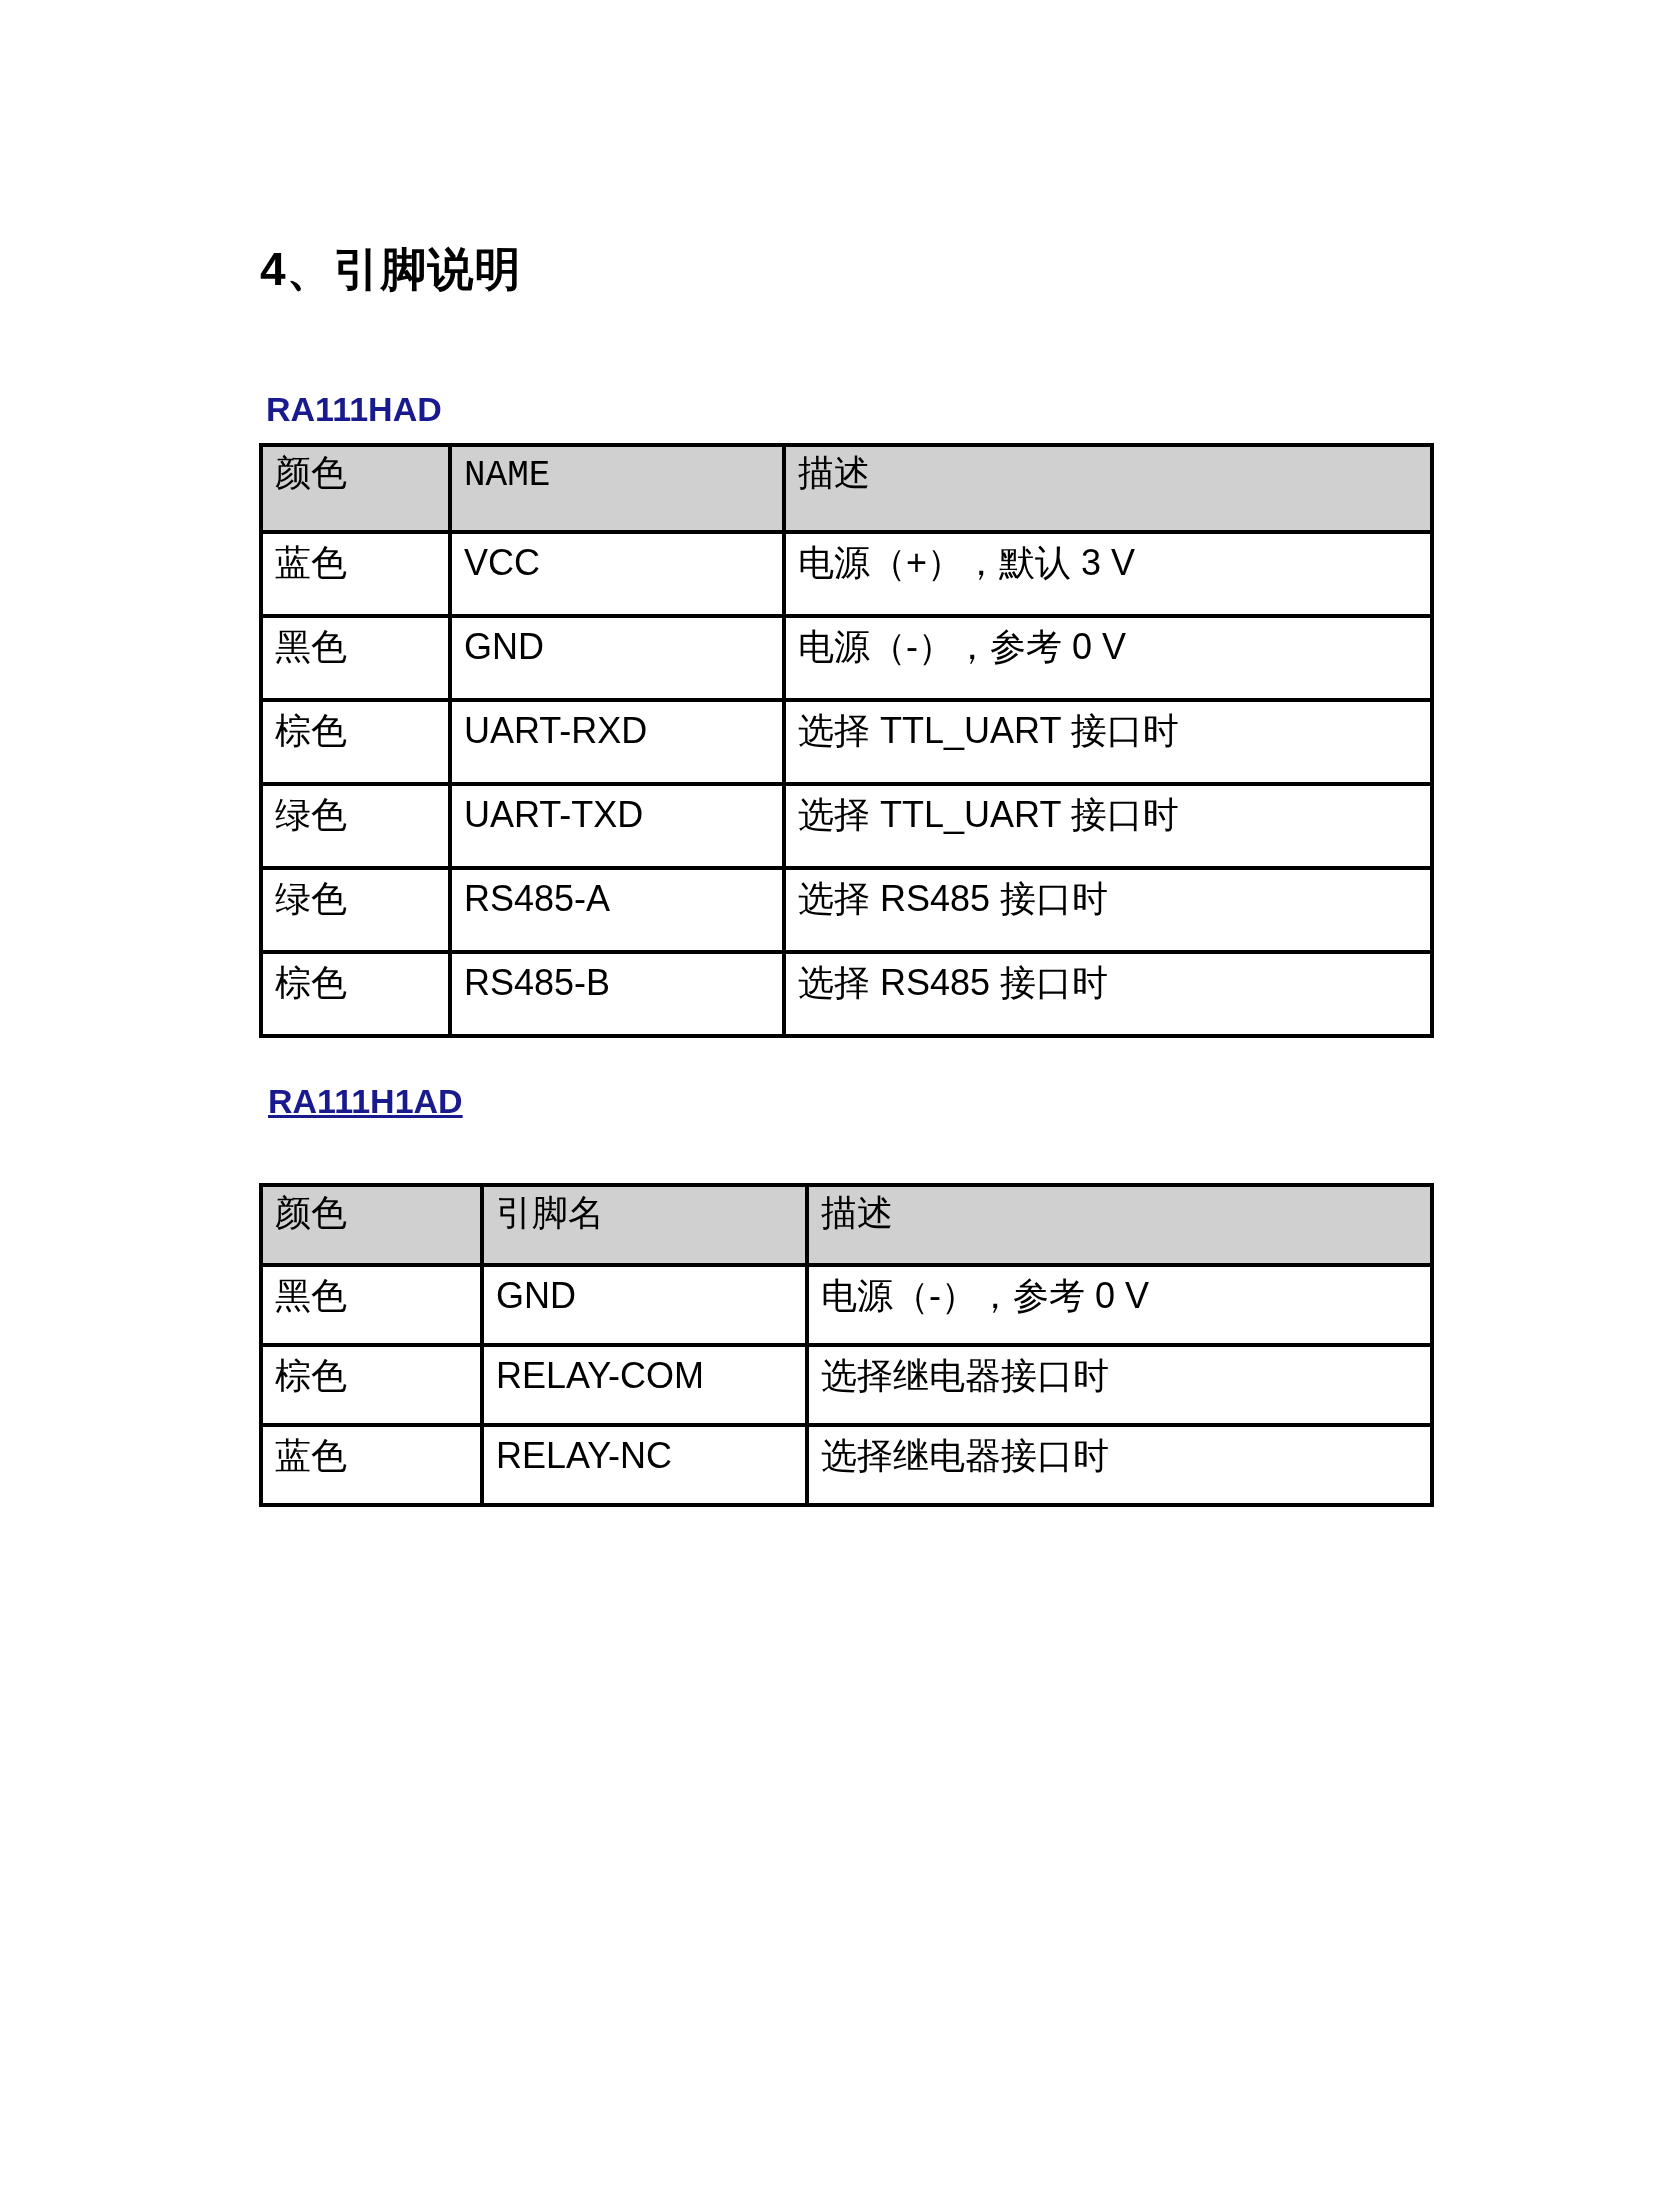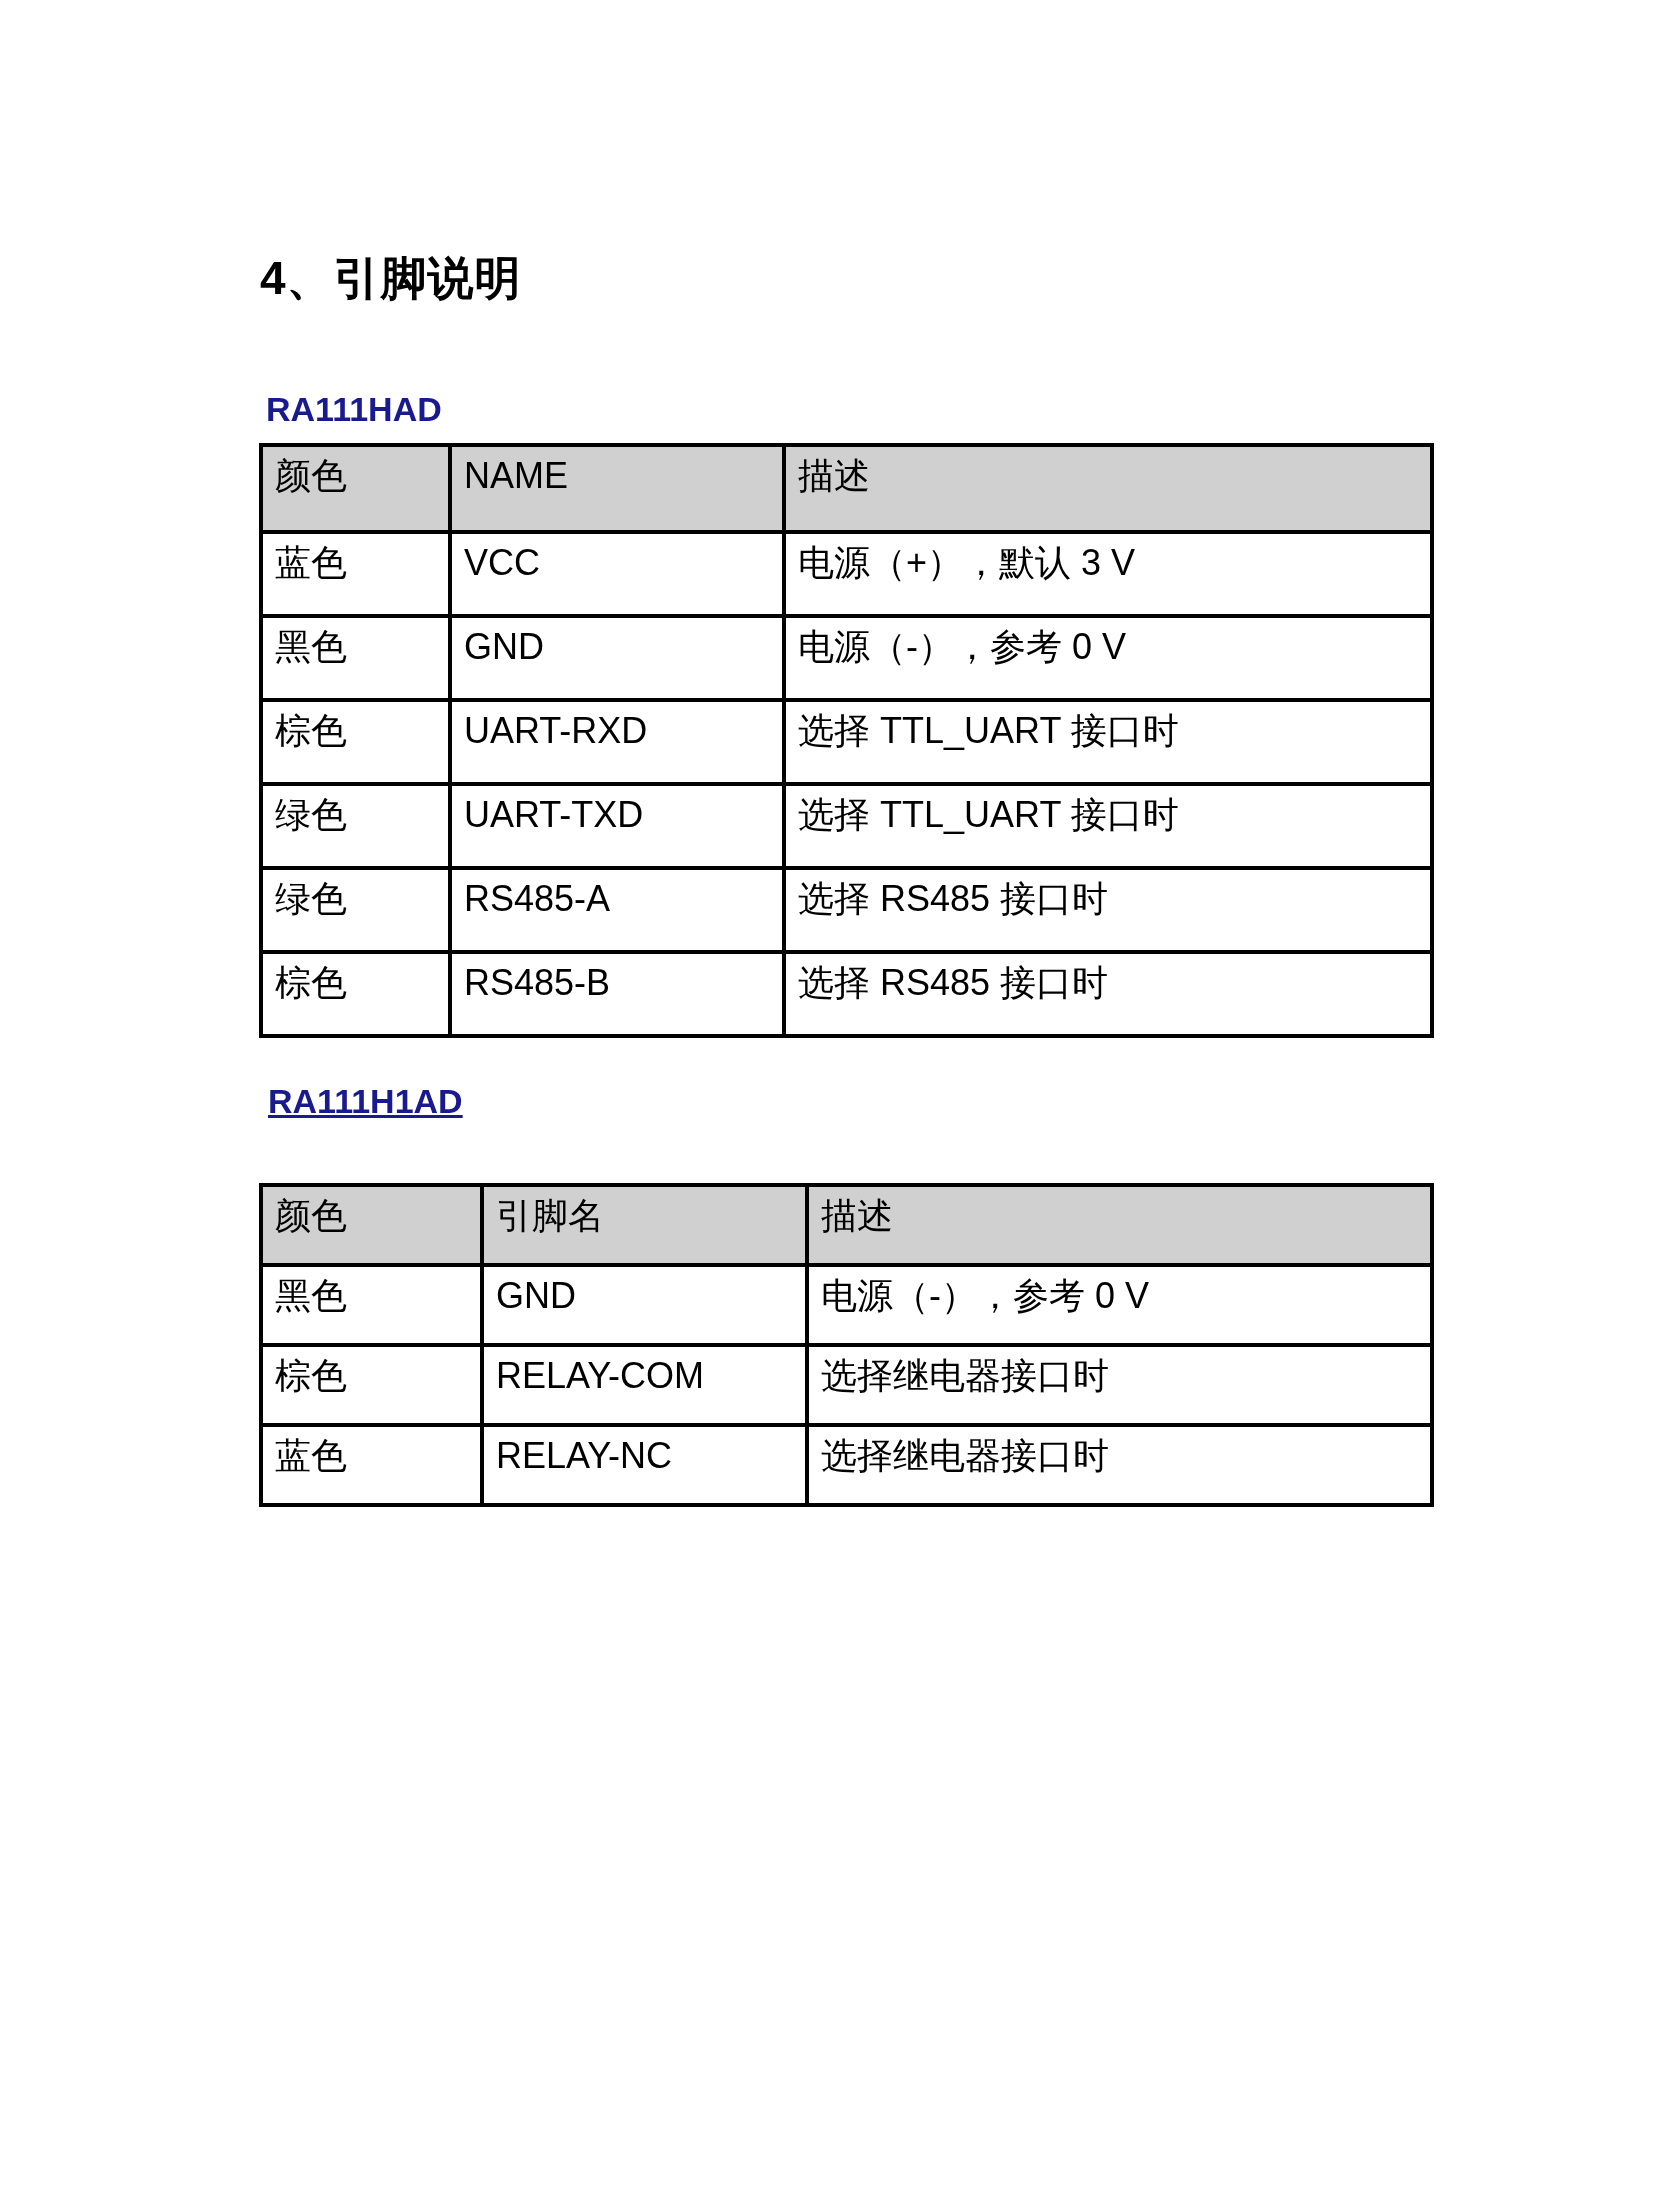--- a/index.html
+++ b/index.html
@@ -5,21 +5,21 @@
   html, body { margin: 0; padding: 0; }
   body {
     width: 1654px; height: 2205px;
     background: var(--page-bg, #ffffff);
     font-family: "Liberation Sans", "DejaVu Sans", sans-serif;
     color: var(--text, #000000);
   }
   .page { position: relative; width: 1654px; height: 2205px; background: var(--page-bg, #ffffff); overflow: hidden; }
 
   .page-title {
-    position: absolute; left: 260px; top: 255px;
+    position: absolute; left: 260px; top: 246px;
     font-size: 46px; font-weight: bold; line-height: 1; color: var(--text, #000);
     letter-spacing: 1px;
   }
   .sec-heading {
     position: absolute;
     font-size: 34px; font-weight: bold; line-height: 1;
     color: var(--heading-blue, #1A1A8F);
     letter-spacing: 0px;
   }
   .sec-heading.pos1 { left: 266px; top: 392px; text-align: center; }
@@ -39,21 +39,21 @@
     border: 4px solid var(--border, #000000);
     vertical-align: top;
     text-align: left;
     padding: 8px 8px 4px 12px;
     font-size: 36px;
     font-weight: normal;
     line-height: 1.15;
     overflow: hidden;
     white-space: nowrap;
   }
-  .pin-table thead th { background: var(--header-bg, #D0D0D0); }
+  .pin-table thead th { background: var(--header-bg, #D0D0D0); font-family: Liberation Mono, monospace; }
 
   .t1 thead tr { height: 87px; }
   .t1 tbody tr { height: 84px; }
   .t2 thead tr { height: 80px; }
   .t2 tbody tr { height: 80px; }
 
   .t1 col.c1 { width: 189px; } .t1 col.c2 { width: 334px; } .t1 col.c3 { width: 648px; }
   .t2 col.c1 { width: 221px; } .t2 col.c2 { width: 325px; } .t2 col.c3 { width: 625px; }
 </style>
 </head>

